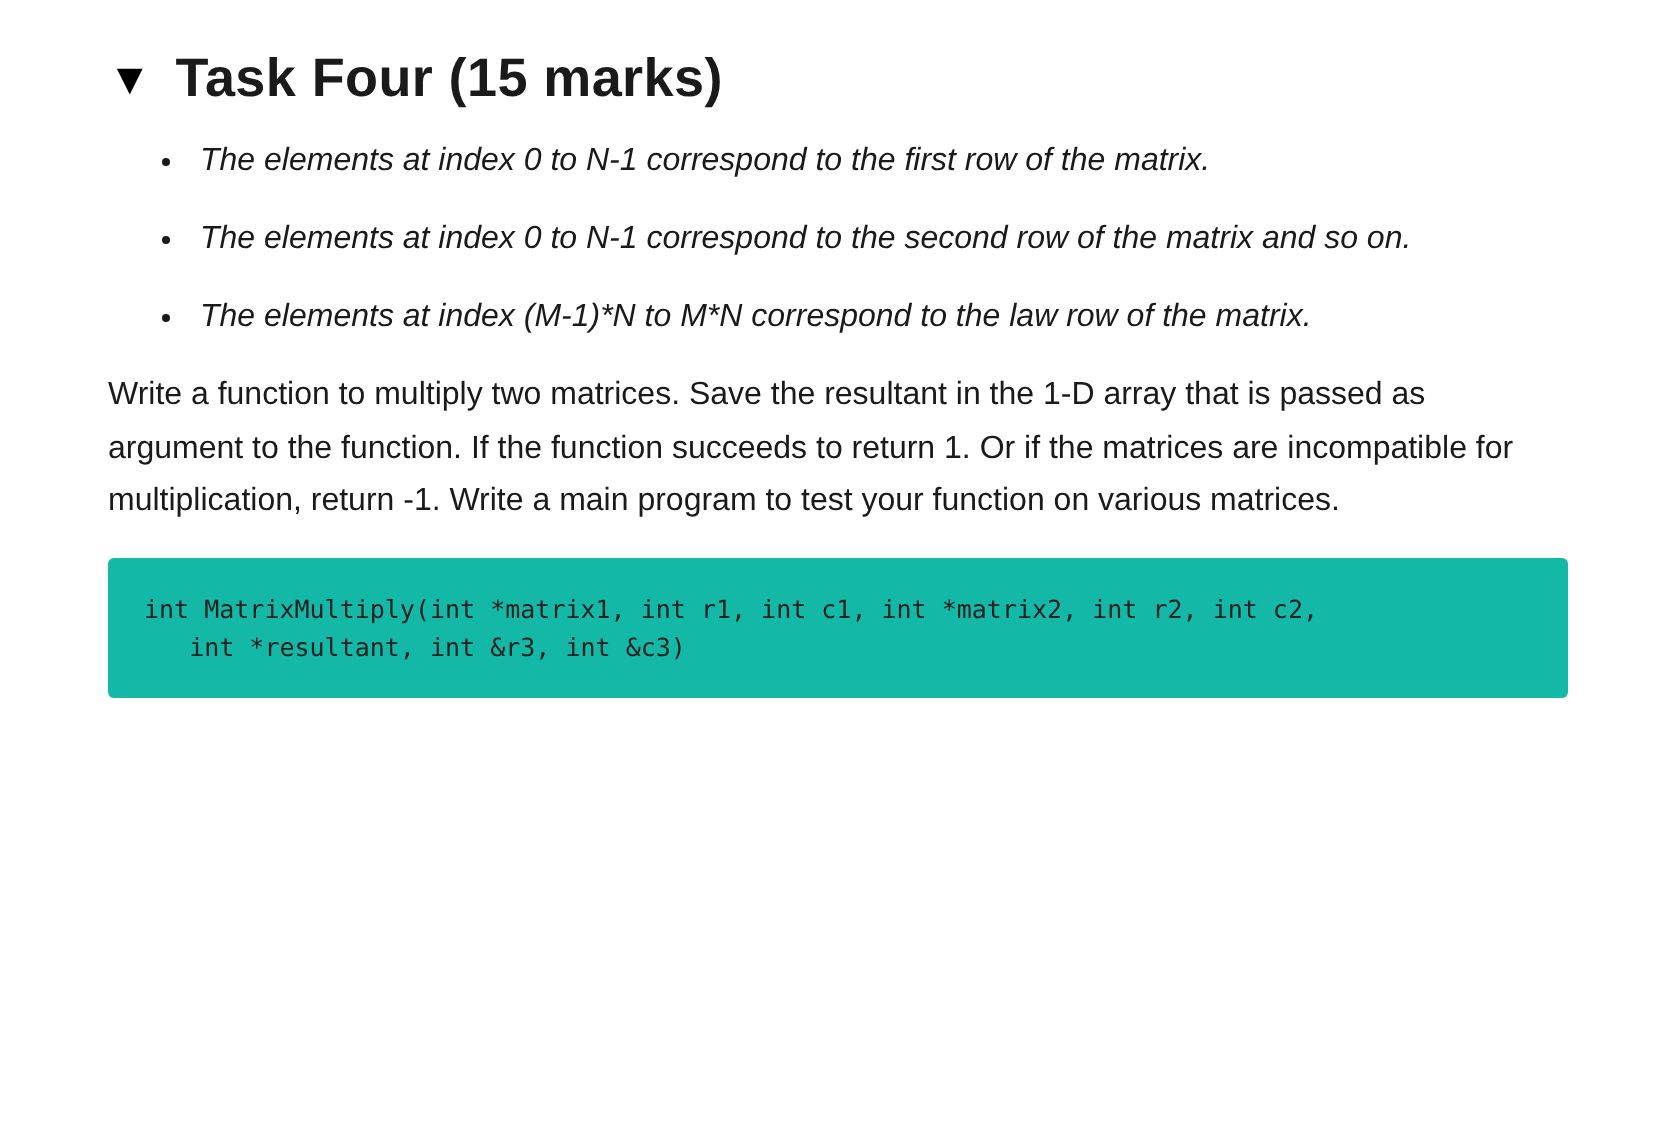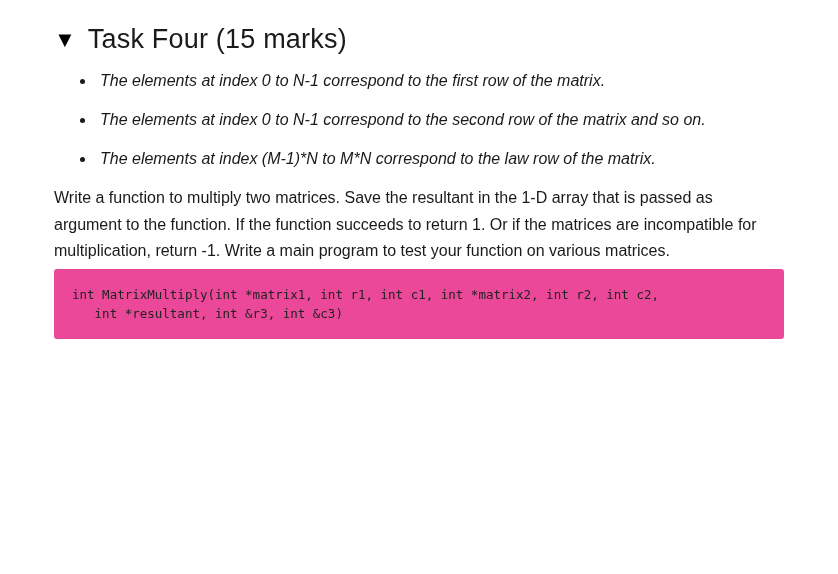--- a/index.html
+++ b/index.html
@@ -23,53 +23,53 @@
   }
   .disclosure {
     font-size: 22px;
     line-height: 1;
     user-select: none;
     cursor: pointer;
     color: #000;
   }
   h2.task-title {
     font-size: 27px;
-    font-weight: 400;
+    font-weight: 700;
     margin: 0;
     letter-spacing: 0.2px;
   }
   .intro {
     margin: 0 0 10px 42px;
     font-size: 16px;
     line-height: 1.55;
   }
   ul.bullets {
     margin: 0 0 14px 20px;
     padding: 0 0 0 22px;
   }
   ul.bullets li {
     font-size: 16px;
     line-height: 1.55;
     margin: 8px 0 14px 0;
     padding-left: 4px;
     font-style: italic;
   }
   p.body {
-    margin: 0 0 4px 0;
+    margin: 0 0 14px 0;
     font-size: 16px;
     line-height: 1.65;
   }
   p.warn {
     margin: 6px 0 18px 0;
     font-size: 16px;
     font-weight: 700;
     line-height: 1.55;
   }
   pre.codeblock {
-    background: #ec4899;
+    background: #14b8a6;
     border-radius: 3px;
     margin: 0;
     padding: 16px 18px 16px 18px;
     font-family: "DejaVu Sans Mono", Menlo, Consolas, monospace;
     font-size: 12.5px;
     line-height: 1.55;
     white-space: pre;
     overflow: auto;
     color: #222;
   }

